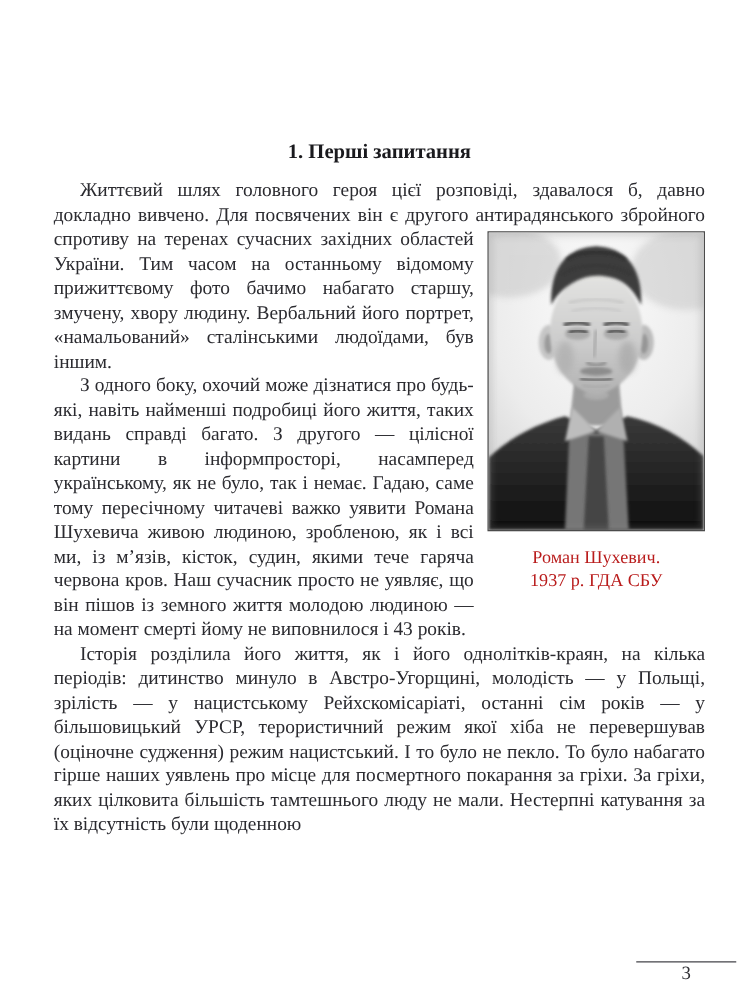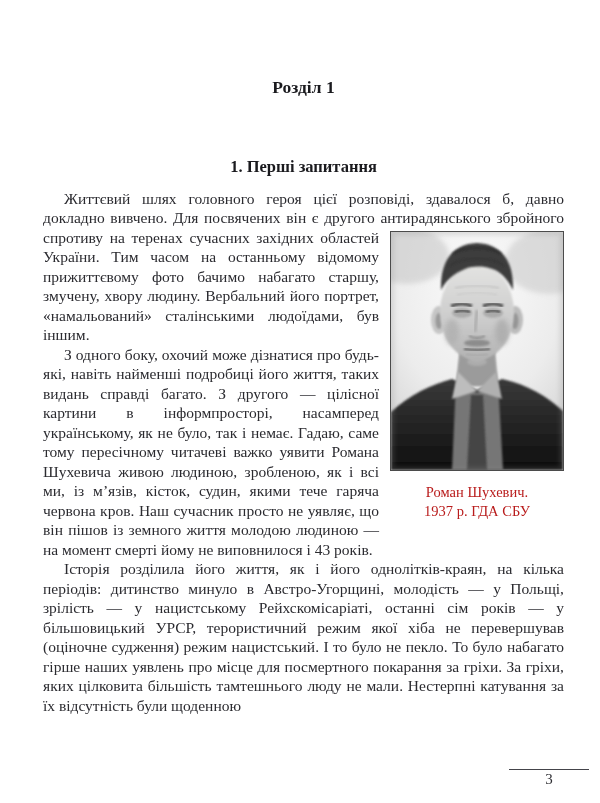--- a/index.html
+++ b/index.html
@@ -18,21 +18,21 @@
     padding-top:77px;
   }
   .chapter-heading {
     text-align:center;
     font-weight:bold;
     color:#1a1a1e;
     font-size:17.5px;
     line-height:21.5px;
   }
   .section-heading {
-    margin-top:58px;
+    margin-top:34px;
     text-align:center;
     font-weight:bold;
     color:#1a1a1e;
     font-size:16.5px;
     line-height:20px;
   }
   .body-text {
     margin-top:12px;
     font-size:15.5px;
     line-height:19.5px;
@@ -76,21 +76,20 @@
     color:#2f2f34;
   }
 </style>
 </head>
 <body>
 
 <div class="page">
   <div class="content">
 
     <div class="chapter-heading">
-      <div>Розділ 1</div>
     </div>
 
     <div class="section-heading">1. Перші запитання</div>
 
     <div class="body-text">
       <p><span>Життєвий шлях головного героя цієї розповіді, здавалося б, давно докладно вивчено. Для посвячених він є другого антирадянського </span><span class="photo-fig">
             <span class="photo">
               <svg width="172" height="238" viewBox="0 0 172 238" xmlns="http://www.w3.org/2000/svg">
             <defs>
               <radialGradient id="bgG" cx="50%" cy="22%" r="90%">

